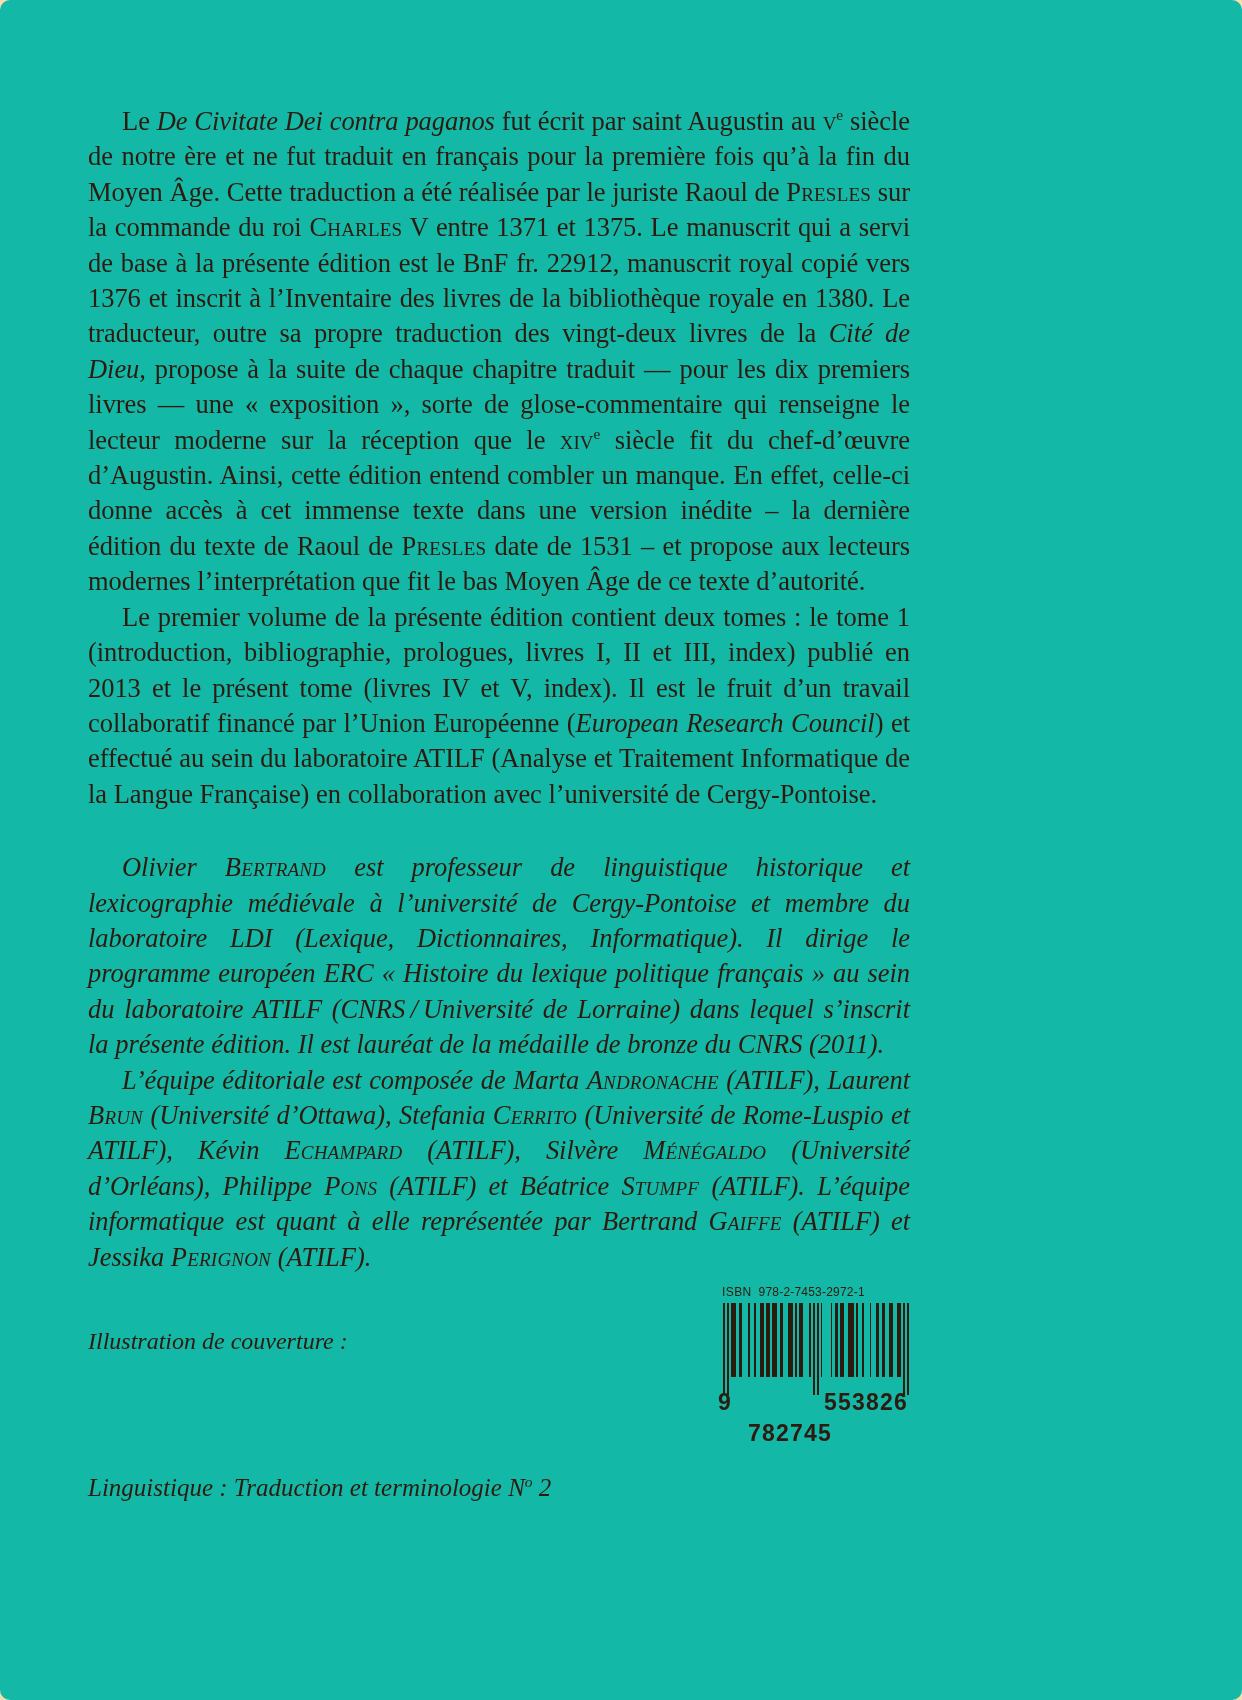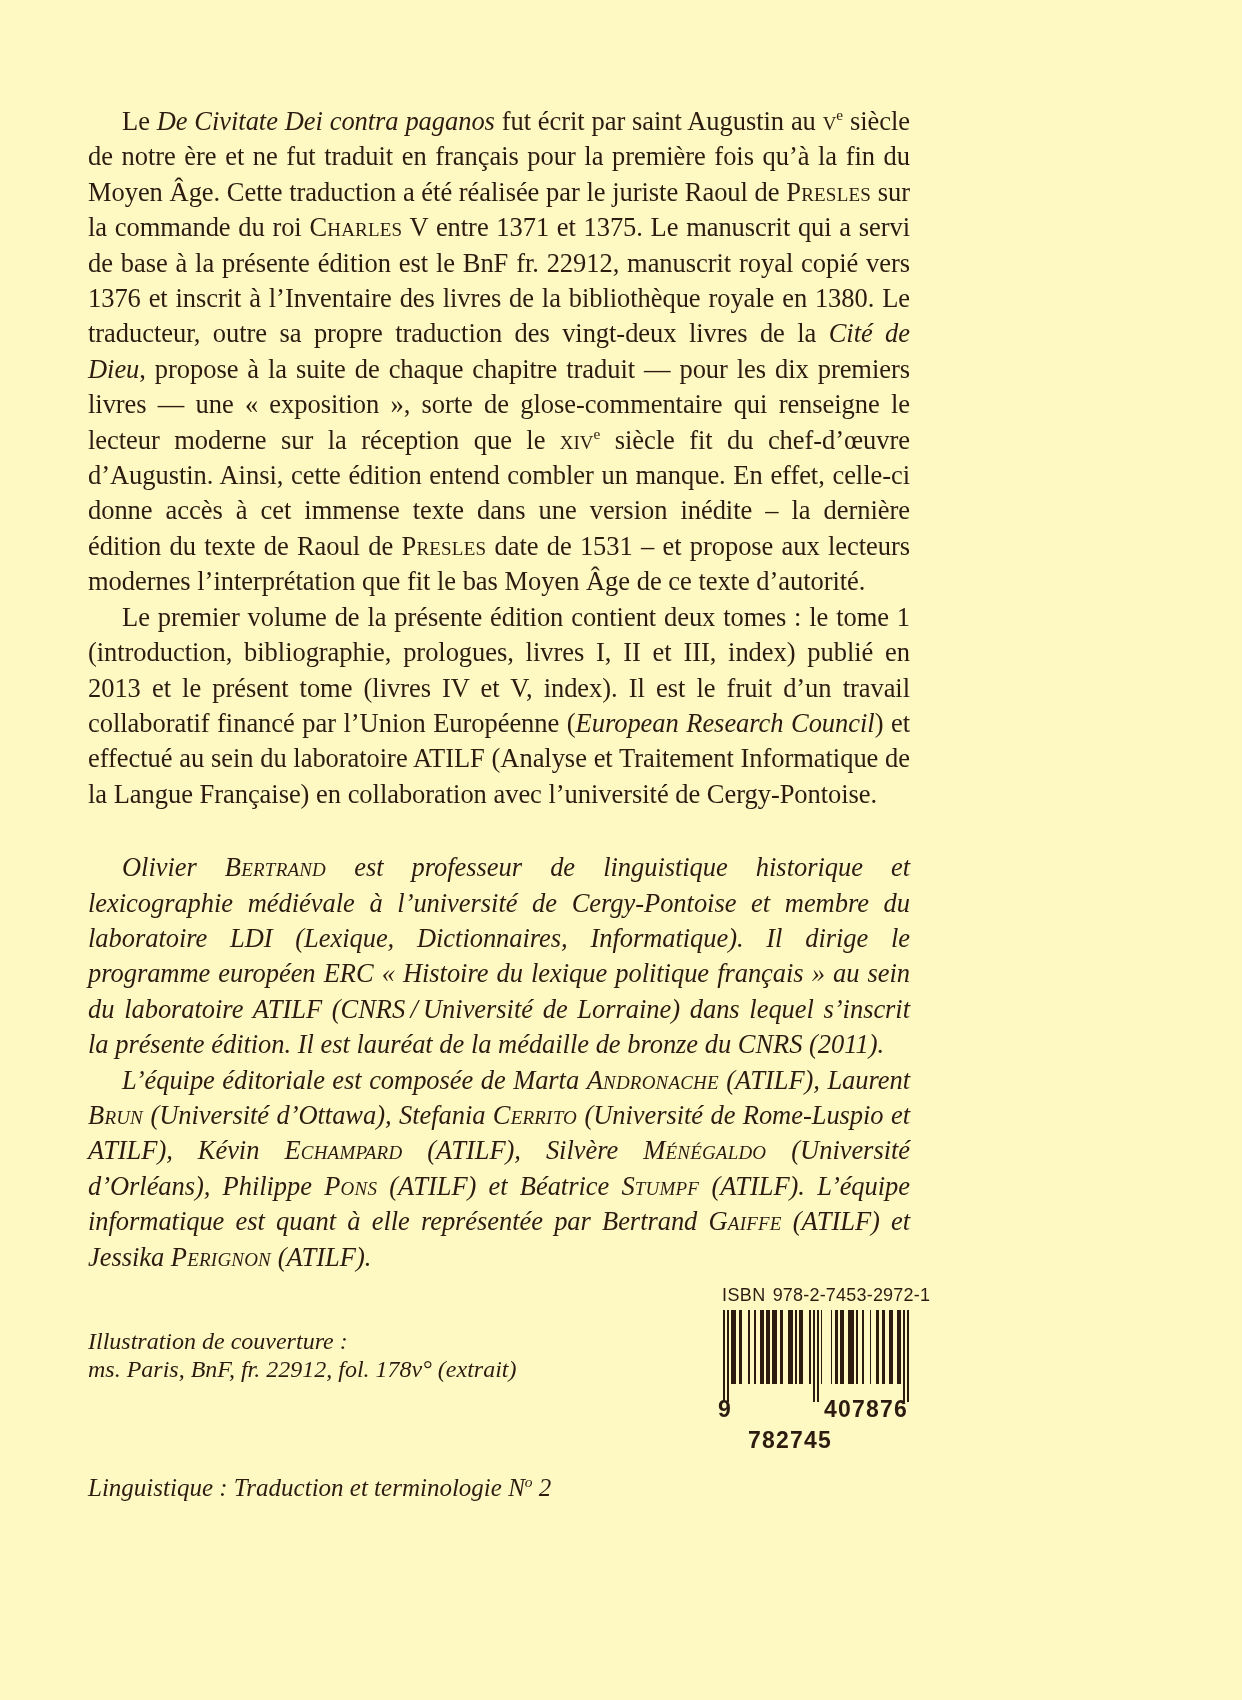--- a/index.html
+++ b/index.html
@@ -11,21 +11,22 @@
     height: 1700px;
     background: #fbdeac;
     font-family: "Liberation Serif", "DejaVu Serif", serif;
     color: #2d1b10;
     overflow: hidden;
     position: relative;
   }
   .page {
     position: absolute;
     inset: 0;
-    background: #fef9c3;
+    background: #14b8a6;
+    border-radius: 10px;
   }
   .content {
     position: absolute;
     left: 88px;
     top: 104px;
     width: 822px;
   }
   p {
     margin: 0;
     text-align: justify;
@@ -91,21 +92,21 @@
 
   
   .barcode-wrap {
     position: absolute;
     left: 718px;
     top: 1285px;
     width: 194px;
   }
   .isbn-line {
     font-family: "Liberation Sans", "DejaVu Sans", sans-serif;
-    font-size: 18px;
+    font-size: 12px;
     letter-spacing: 0.2px;
     color: #2d1b10;
     white-space: nowrap;
     margin-bottom: 4px;
     padding-left: 4px;
   }
   .isbn-line .isbn-word { letter-spacing: 0.4px; }
   .isbn-line .isbn-num { margin-left: 7px; }
 
   .bars {
@@ -161,21 +162,20 @@
       <p class="indent">Olivier <span class="sc">Bertrand</span> est professeur de linguistique historique et lexicographie médiévale à l’université de Cergy-Pontoise et membre du laboratoire LDI (Lexique, Dictionnaires, Informatique). Il dirige le programme européen ERC «&nbsp;Histoire du lexique politique français&nbsp;» au sein du laboratoire ATILF (CNRS / Université de Lorraine) dans lequel s’inscrit la présente édition. Il est lauréat de la médaille de bronze du CNRS (2011).</p>
 
       <p class="indent">L’équipe éditoriale est composée de Marta <span class="sc">Andronache</span> (ATILF), Laurent <span class="sc">Brun</span> (Université d’Ottawa), Stefania <span class="sc">Cerrito</span> (Université de Rome-Luspio et ATILF), Kévin <span class="sc">Echampard</span> (ATILF), Silvère <span class="sc">Ménégaldo</span> (Université d’Orléans), Philippe <span class="sc">Pons</span> (ATILF) et Béatrice <span class="sc">Stumpf</span> (ATILF). L’équipe informatique est quant à elle représentée par Bertrand <span class="sc">Gaiffe</span> (ATILF) et Jessika <span class="sc">Perignon</span> (ATILF).</p>
 
     </div>
 
   </div>
 
   <div class="credit">
     <div>Illustration de couverture :</div>
-    <div>ms. Paris, BnF, fr. 22912, fol. 178v° (extrait)</div>
   </div>
 
   <div class="series"><span>Linguistique : Traduction et terminologie N</span><sup>o</sup>&nbsp;<span>2</span></div>
 
   <div class="barcode-wrap">
     <div class="isbn-line"><span class="isbn-word">ISBN</span><span class="isbn-num">978-2-7453-2972-1</span></div>
     <div class="bars">
         <div class="bar tall" style="left: 0px; width: 1.60789px;"></div>
         <div class="bar tall" style="left: 3.91579px; width: 1.60789px;"></div>
         <div class="bar short" style="left: 7.83158px; width: 5.52368px;"></div>
@@ -203,17 +203,17 @@
         <div class="bar short" style="left: 152.716px; width: 3.56579px;"></div>
         <div class="bar short" style="left: 158.589px; width: 3.56579px;"></div>
         <div class="bar short" style="left: 166.421px; width: 3.56579px;"></div>
         <div class="bar short" style="left: 174.253px; width: 3.56579px;"></div>
         <div class="bar tall" style="left: 180.126px; width: 1.60789px;"></div>
         <div class="bar tall" style="left: 184.042px; width: 1.60789px;"></div>
       </div>
     <div class="barcode-digits">
       <span class="bd-lead">9</span>
       <span class="bd-left">782745</span>
-      <span class="bd-right">407876</span>
+      <span class="bd-right">553826</span>
     </div>
   </div>
 
 </div>
 
 </body></html>

